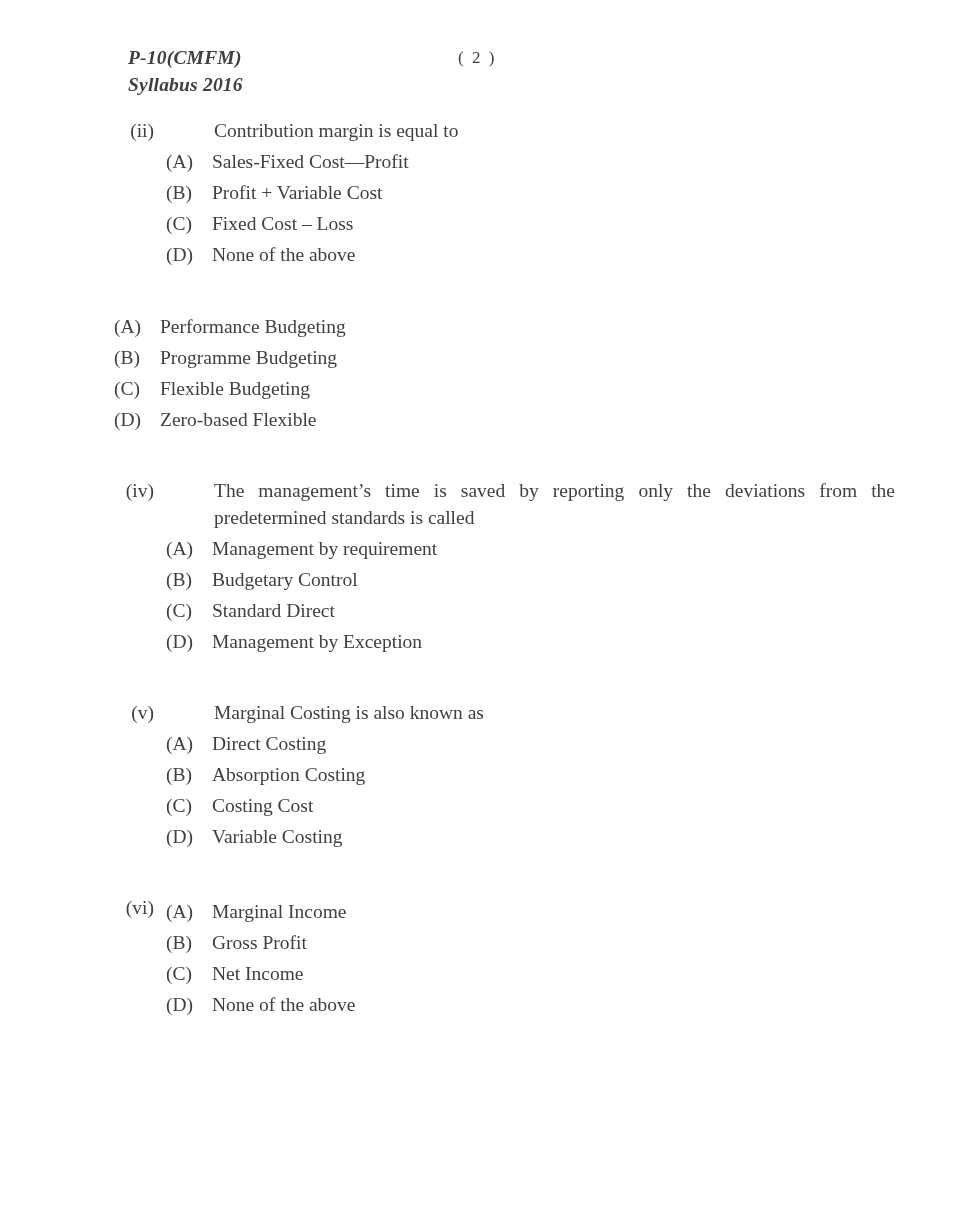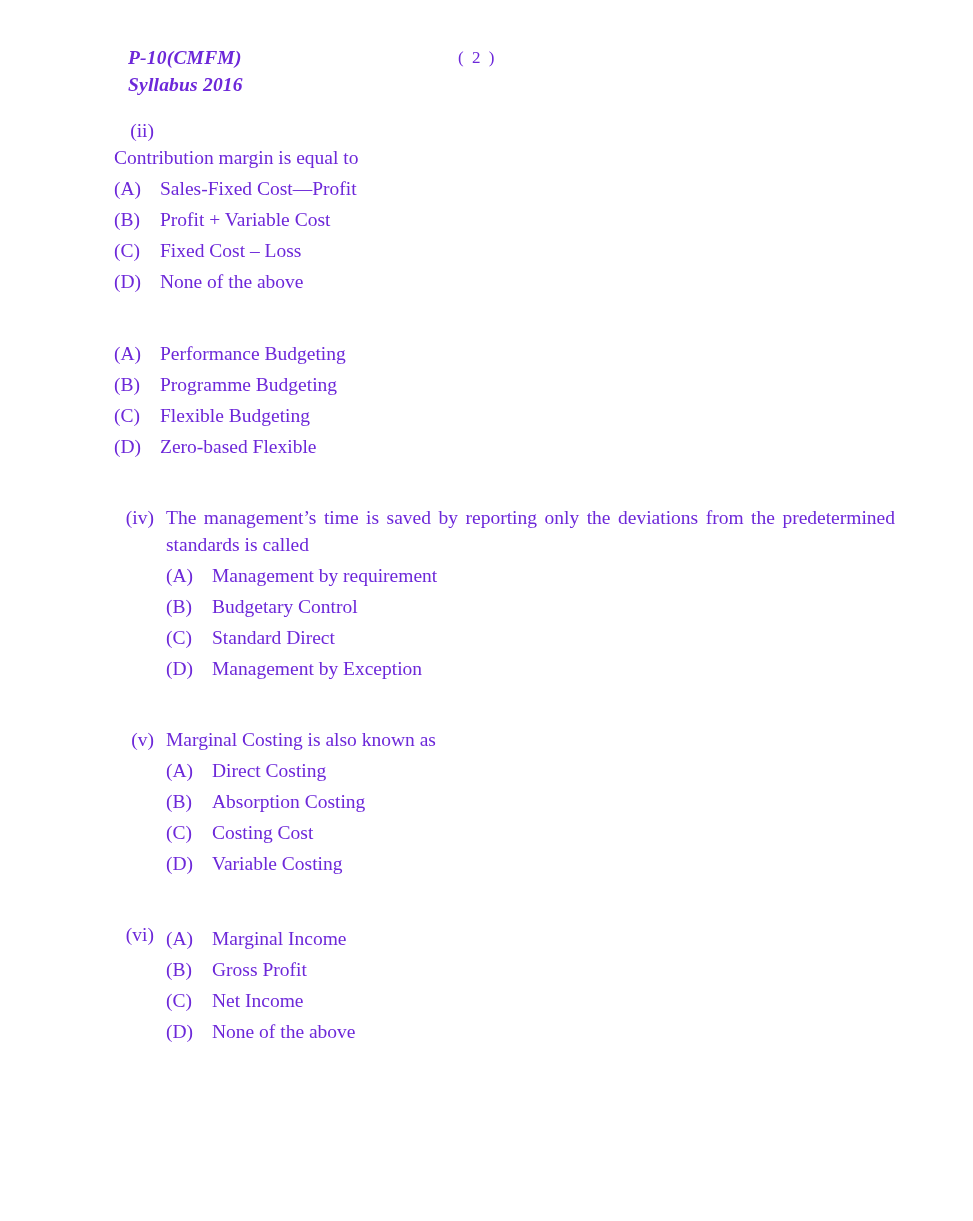--- a/index.html
+++ b/index.html
@@ -6,21 +6,21 @@
     margin: 0;
     padding: 0;
     background: #ffffff;
   }
   .page {
     position: relative;
     width: 973px;
     height: 1221px;
     background: #ffffff;
     font-family: "Liberation Serif", serif;
-    color: #6d28d9;
+    color: #404040;
     overflow: hidden;
   }
   .header {
     position: absolute;
     top: 44px;
     left: 128px;
     right: 78px;
   }
   .header-left div {
     font-weight: bold;
@@ -45,35 +45,35 @@
     right: 78px; 
     font-size: 19.5px;
     line-height: 27px;
   }
   .question {
     display: flex;
     margin-bottom: 44px;
   }
   .question:first-child {
     margin-bottom: 41px;
-    flex-direction: column;
   }
   .q-label {
     width: 40px;
     padding-right: 12px;
     flex-shrink: 0;
     text-align: right;
     white-space: nowrap;
   }
   .q-body {
     flex: 1;
     min-width: 0;
   }
   .q-text {
     text-align: justify;
+    margin-left: 48px;
   }
   .options {
     margin-top: 4px;
   }
   .option {
     display: flex;
     margin-top: 4px;
   }
   .opt-letter {
     width: 46px;

